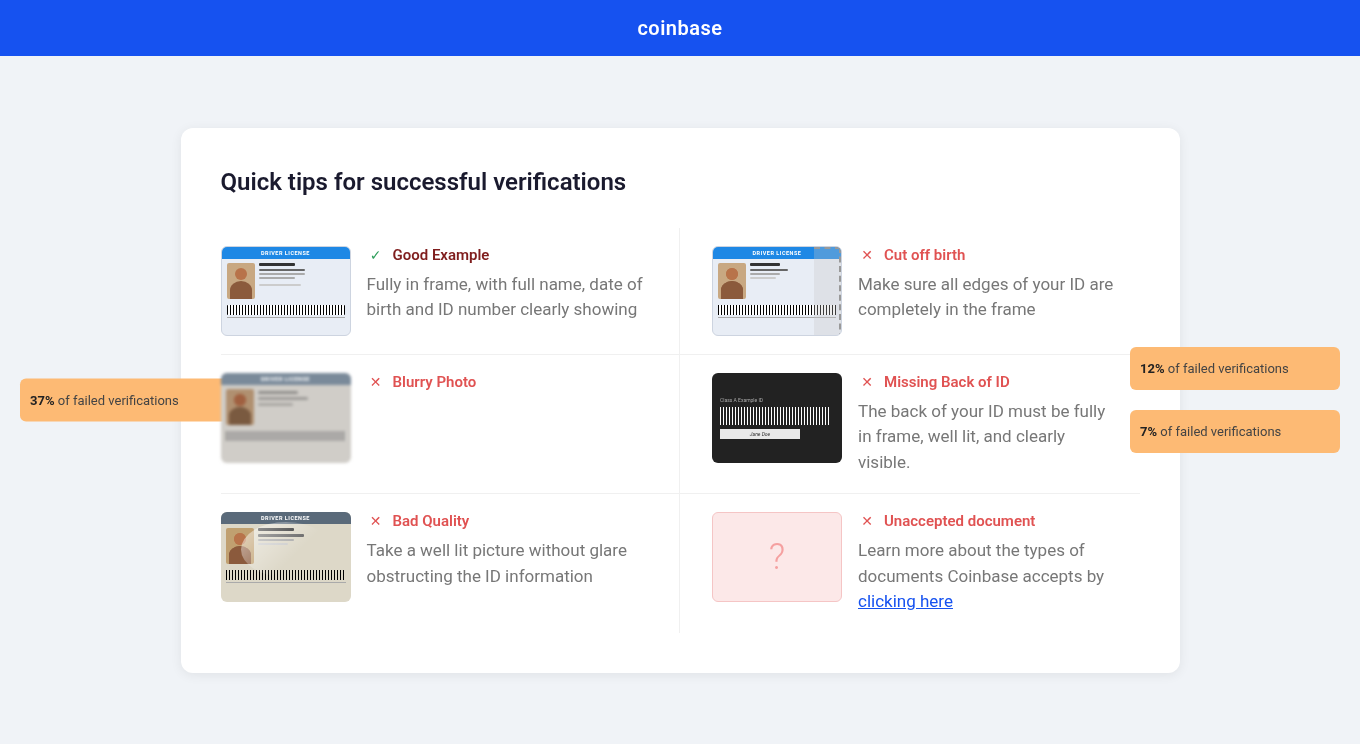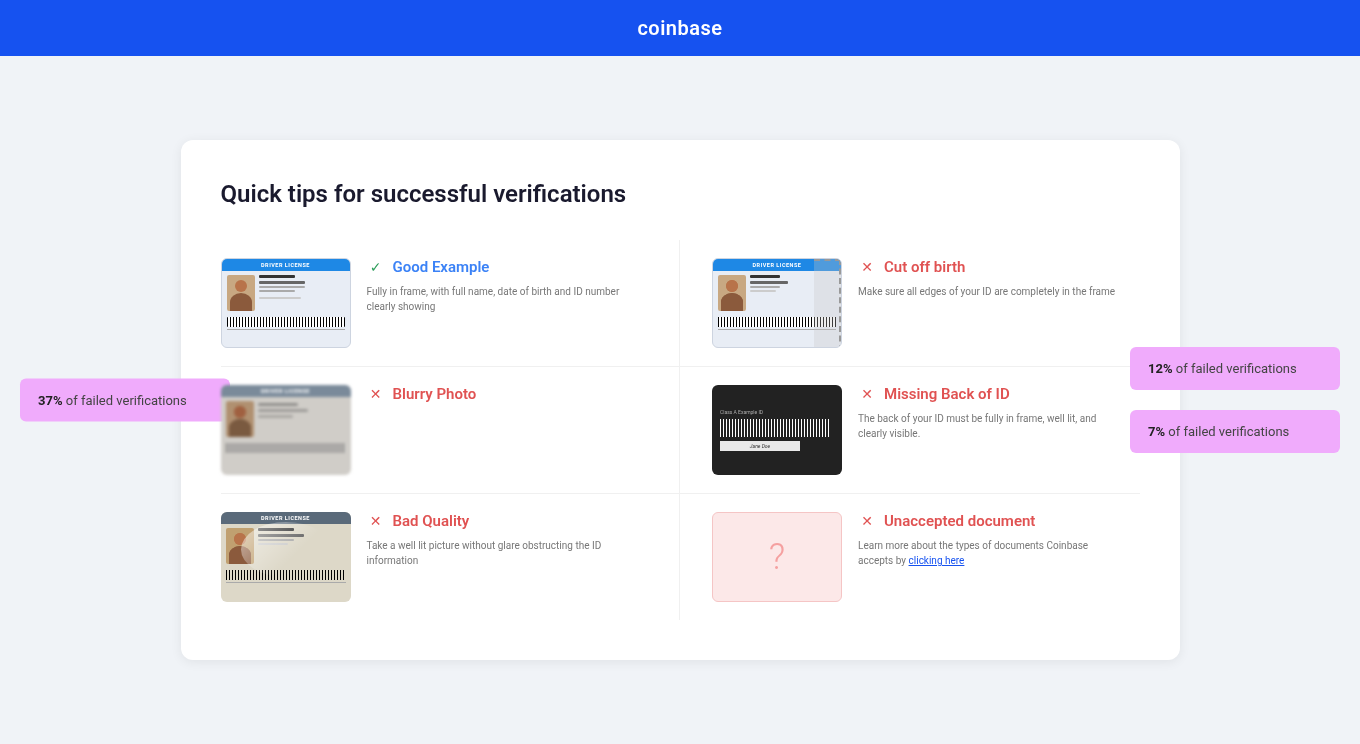--- a/index.html
+++ b/index.html
@@ -49,23 +49,23 @@
     .side-right {
       position: absolute;
       right: 20px;
       top: 50%;
       transform: translateY(-50%);
       display: flex;
       flex-direction: column;
       gap: 20px;
     }
     .stat-badge {
-      background: #f0abfc;
+      background: #fdba74;
       border-radius: 6px;
-      padding: 14px 18px;
+      padding: 14px 10px;
       font-size: 13px;
       color: #444;
       width: 210px;
       text-align: left;
     }
     .stat-badge strong {
       font-weight: 700;
       color: #222;
     }
 
@@ -407,24 +407,24 @@
       justify-content: center;
       font-size: 14px;
       flex-shrink: 0;
     }
     .tip-icon.good { color: #2e9e5b; }
     .tip-icon.bad { color: #e05252; }
     .tip-label {
       font-size: 15px;
       font-weight: 600;
     }
-    .tip-label.good { color: #3b82f6; }
+    .tip-label.good { color: #7f1d1d; }
     .tip-label.bad { color: #e05252; }
     .tip-desc {
-      font-size: 10px;
+      font-size: 17px;
       color: #777;
       line-height: 1.5;
     }
     .tip-desc a {
       color: #1652f0;
     }
 
     .id-info-lines {
       display: flex;
       flex-direction: column;

